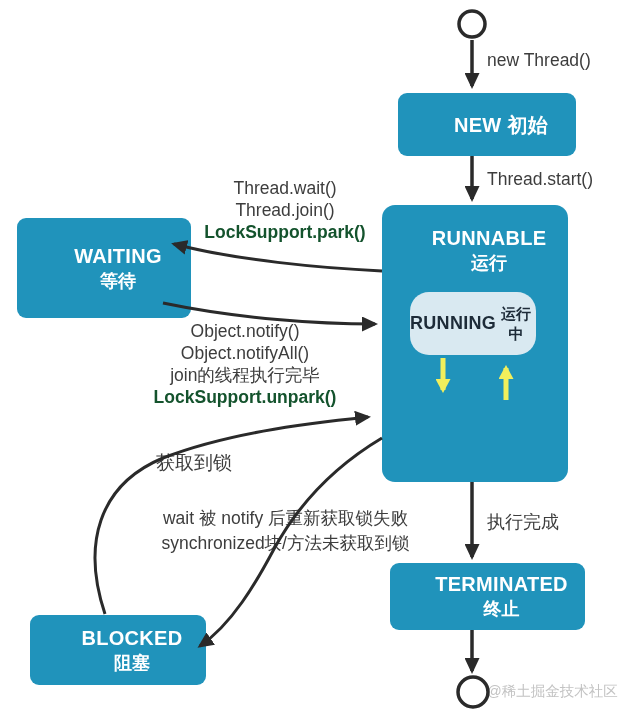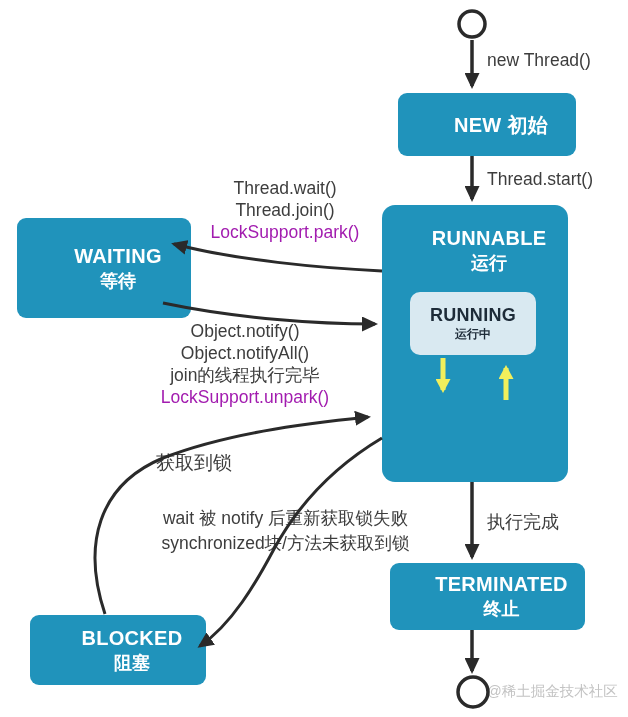--- a/index.html
+++ b/index.html
@@ -10,34 +10,34 @@
   
   .node{
     position:absolute;display:flex;flex-direction:column;align-items:center;justify-content:center;
     background:#2093bb;color:#ffffff;border-radius:9px;font-weight:700;text-align:center;z-index:1;padding-left:28px;
   }
   .node .t1{font-size:20px;line-height:1.3;letter-spacing:.3px;}
   .node .t2{font-size:18px;line-height:1.35;}
   .node-new{left:398px;top:93px;width:150px;height:63px;}
   .node-runnable{left:382px;top:205px;width:186px;height:277px;border-radius:13px;justify-content:flex-start;padding-top:20px;box-sizing:border-box;}
   .inner-node{
-    position:absolute;display:flex;flex-direction:column;align-items:center;justify-content:center;
-    background:#d9e9f1;color:#1d2b38;border-radius:10px;font-weight:700;text-align:center;
+    position:absolute;display:flex;flex-direction:row;align-items:center;justify-content:center;
+    background:#d9e9f1;color:#1d2b38;border-radius:19px;font-weight:700;text-align:center;
   }
   .inner-node .t1{font-size:18px;line-height:1.3;}
-  .inner-node .t2{font-size:12px;line-height:1.3;}
+  .inner-node .t2{font-size:15px;line-height:1.3;}
   .node-running{left:28px;top:87px;width:126px;height:63px;}
   .node-ready{left:28px;top:193px;width:126px;height:63px;}
   .node-waiting{left:17px;top:218px;width:146px;height:100px;}
   .node-blocked{left:30px;top:615px;width:148px;height:70px;}
   .node-terminated{left:390px;top:563px;width:167px;height:67px;}
   
   .lbl{position:absolute;color:#3d3d3d;font-size:17.5px;line-height:22px;z-index:2;white-space:nowrap;text-align:right;}
   .lbl.center{text-align:center;}
-  .red{color:#a21caf;font-weight:400;}
+  .red{color:#14532d;font-weight:700;}
   .lbl-new-thread{left:487px;top:49px;}
   .lbl-thread-start{left:487px;top:168px;}
   .lbl-to-waiting{left:185px;top:177px;width:200px;}
   .lbl-to-runnable{left:135px;top:320px;width:220px;}
   .lbl-lock-acquired{left:156px;top:452px;font-size:19px;}
   .lbl-to-blocked{left:148px;top:506px;width:275px;line-height:25px;}
   .lbl-run-complete{left:487px;top:511px;font-size:18px;}
   .watermark{left:487px;top:680px;color:#c3c3c3;font-size:14.5px;z-index:2;}
   
   .arrows{position:absolute;left:0;top:0;z-index:3;pointer-events:none;}

